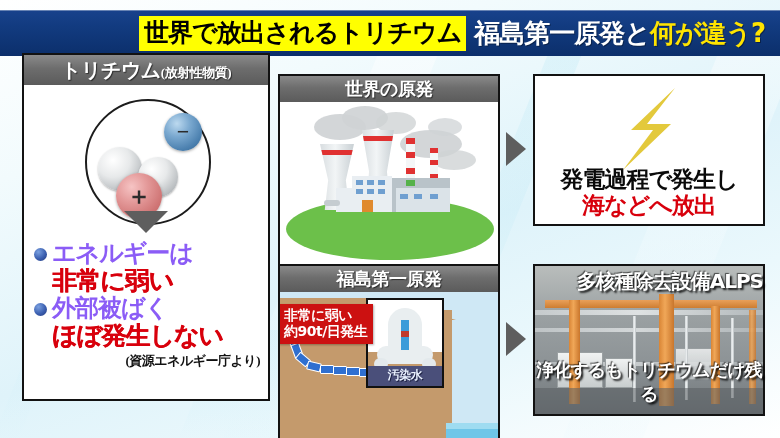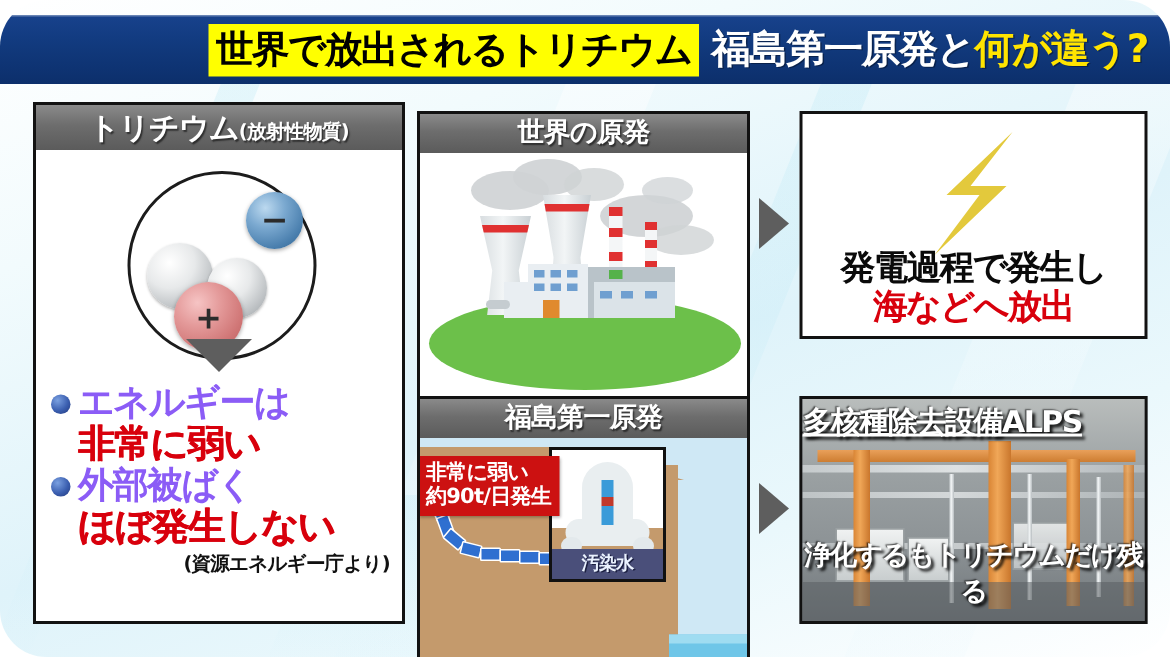--- a/index.html
+++ b/index.html
@@ -2,21 +2,21 @@
 <html lang="ja"><head>
 <meta charset="utf-8">
 <style>
   html,body{margin:0;padding:0;}
   body{
     width:780px;height:438px;overflow:hidden;
     font-family:"DejaVu Sans","Liberation Sans",sans-serif;
     background:#ffffff;
   }
   #stage{position:relative;width:780px;height:438px;overflow:hidden;
-    background:linear-gradient(160deg,#ffffff 0%,#f2fbfd 25%,#dff3fa 55%,#eaf8fc 75%,#ffffff 100%);border-radius:31px;}
+    background:linear-gradient(160deg,#ffffff 0%,#f2fbfd 25%,#dff3fa 55%,#eaf8fc 75%,#ffffff 100%);}
 
   
   .streak{position:absolute;background:linear-gradient(180deg,rgba(150,220,240,.55),rgba(200,240,250,.05));
           transform:skewX(-22deg);pointer-events:none;}
   .streak2{position:absolute;background:linear-gradient(180deg,rgba(255,255,255,.85),rgba(225,245,252,.25));
           transform:skewX(-22deg);pointer-events:none;}
 
   
   #headerband{position:absolute;left:0;top:10px;width:780px;height:46px;
      background:linear-gradient(180deg,#18428c 0%,#123b80 35%,#0c2f6b 100%);
@@ -30,21 +30,21 @@
   .h-yellow{color:#ffe400;font-weight:bold;font-size:26px;line-height:1;letter-spacing:-1px;
      white-space:nowrap;text-shadow:1px 1px 0 rgba(0,0,0,.35);}
 
   
   .panel{position:absolute;border:2px solid #121212;background:#ffffff;box-sizing:border-box;}
   .panel-head{background:linear-gradient(180deg,#8a8a8a 0%,#6d6d6d 45%,#5b5b5b 100%);
      color:#fff;font-weight:bold;text-align:center;letter-spacing:-.5px;
      text-shadow:1px 1px 1px rgba(0,0,0,.55);box-sizing:border-box;}
 
   
-  #p-tritium{left:22px;top:68px;width:248px;height:348px;}
+  #p-tritium{left:22px;top:53px;width:248px;height:348px;font-family:Liberation Serif, serif;}
   #p-tritium .panel-head{height:30px;line-height:30px;font-size:20px;}
   .head-sub{font-size:13px;font-weight:bold;}
   .atom-wrap{position:relative;height:150px;}
   .orbit{position:absolute;left:50%;top:14px;width:122px;height:122px;margin-left:-61px;
      border:2px solid #1c1c1c;border-radius:50%;}
   .nucleon{position:absolute;border-radius:50%;}
   .n-gray{background:radial-gradient(circle at 34% 30%,#ffffff 0%,#e7e9ea 40%,#b9bdc0 75%,#9aa0a4 100%);
      box-shadow:0 1px 2px rgba(0,0,0,.3);}
   .n-red{background:radial-gradient(circle at 34% 30%,#f6c4c4 0%,#e49a9a 35%,#d07676 70%,#b85c5c 100%);
      box-shadow:0 1px 3px rgba(0,0,0,.35);}
@@ -115,23 +115,23 @@
   .card-ground{position:absolute;left:0;right:0;bottom:20px;height:14px;background:#c49a6c;}
 
   
   #p-alps{left:533px;top:264px;width:232px;height:152px;background:#6a6f74;}
   .alps-photo{position:absolute;left:0;top:0;right:0;bottom:0;overflow:hidden;
      background:linear-gradient(180deg,#b9bdbc 0%,#9aa0a2 35%,#8d9396 65%,#70767a 100%);}
   .beam{position:absolute;background:linear-gradient(90deg,#d98535,#f0a758 40%,#c9762c);}
   .beamh{position:absolute;background:linear-gradient(180deg,#e9a05a,#cd7d31);}
   .pipe{position:absolute;background:linear-gradient(90deg,#cfd4d6,#eef1f2 45%,#b7bdc0);}
   .box{position:absolute;background:linear-gradient(180deg,#f0f2f2,#c8cdce);border:1px solid #9aa0a2;}
-  .alps-title{position:absolute;left:0;right:0;top:2px;text-align:left;color:#fff;
+  .alps-title{position:absolute;left:0;right:0;top:2px;text-align:right;color:#fff;
      font-weight:bold;font-size:20px;letter-spacing:-1px;
-     text-shadow:2px 2px 2px rgba(0,0,0,.85),-1px -1px 1px rgba(0,0,0,.6);text-decoration:underline;}
+     text-shadow:2px 2px 2px rgba(0,0,0,.85),-1px -1px 1px rgba(0,0,0,.6);}
   .alps-cap{position:absolute;left:0;right:0;bottom:8px;text-align:center;color:#fff;
      font-weight:bold;font-size:18px;letter-spacing:-1px;
      text-shadow:2px 2px 2px rgba(0,0,0,.9),-1px -1px 1px rgba(0,0,0,.7);}
 
   
   .arrow{position:absolute;width:0;height:0;border-top:17px solid transparent;
      border-bottom:17px solid transparent;border-left:20px solid #5e5e5e;}
 </style>
 </head>
 <body>

